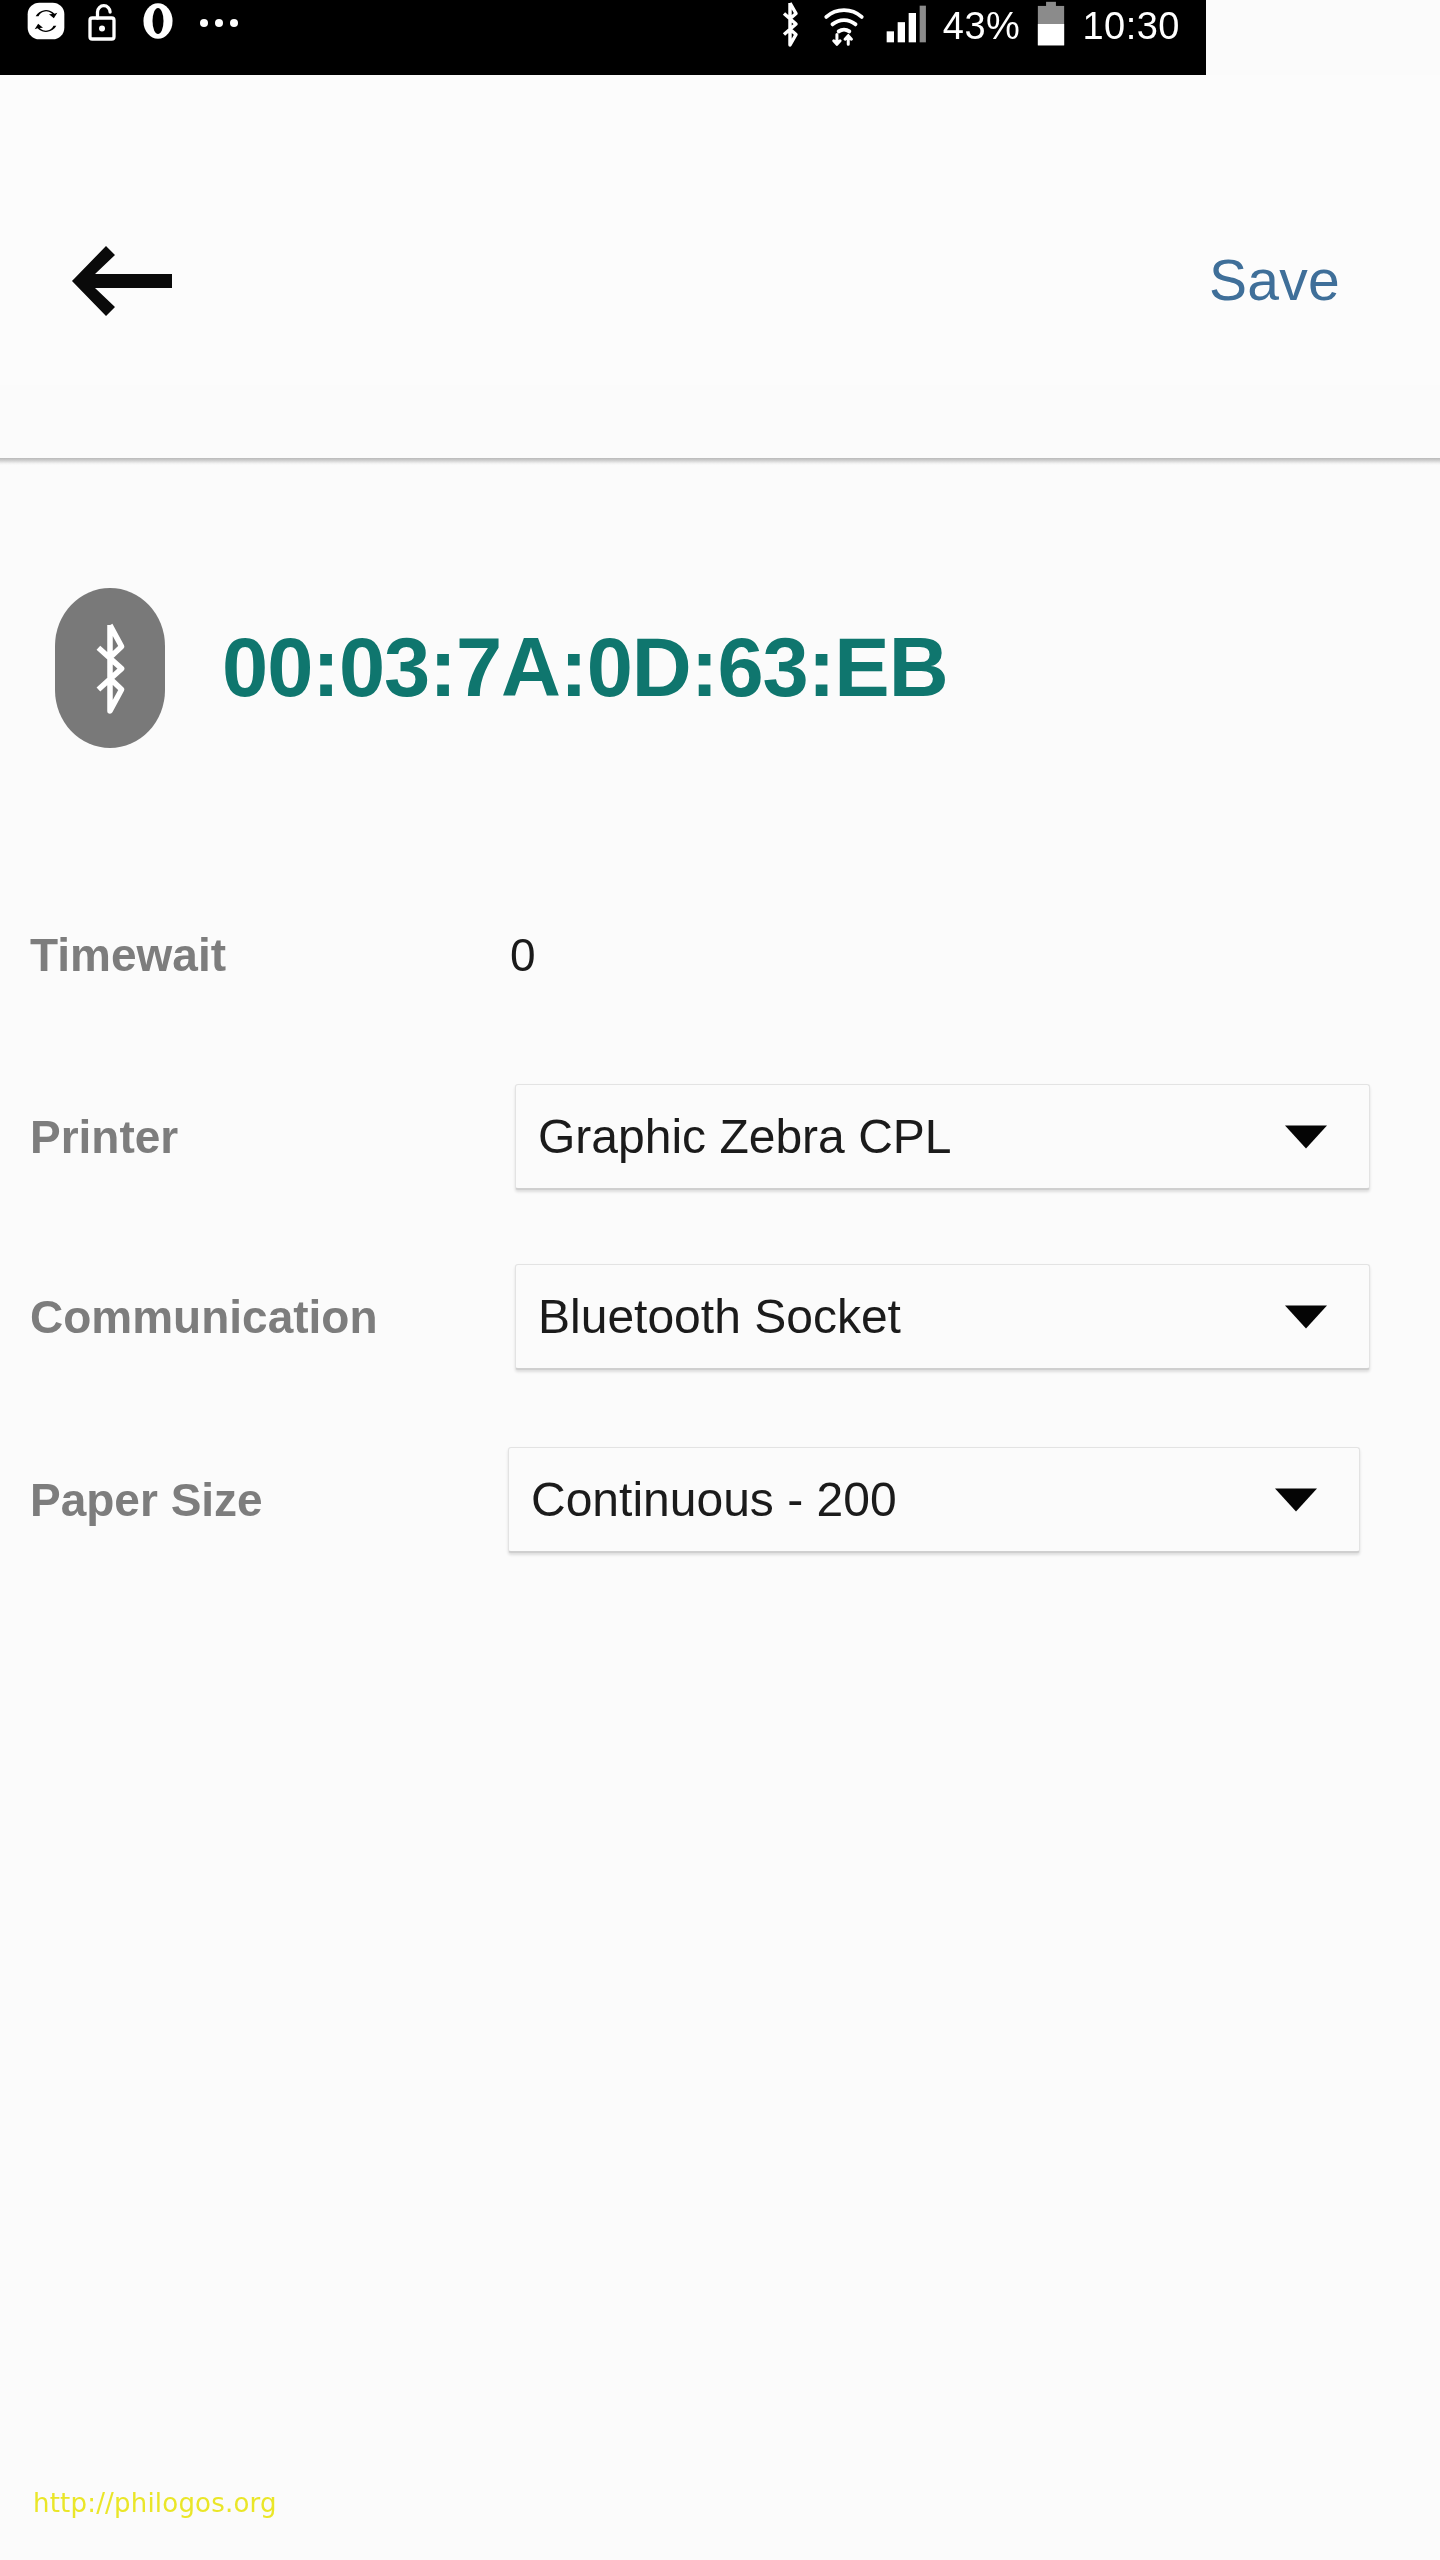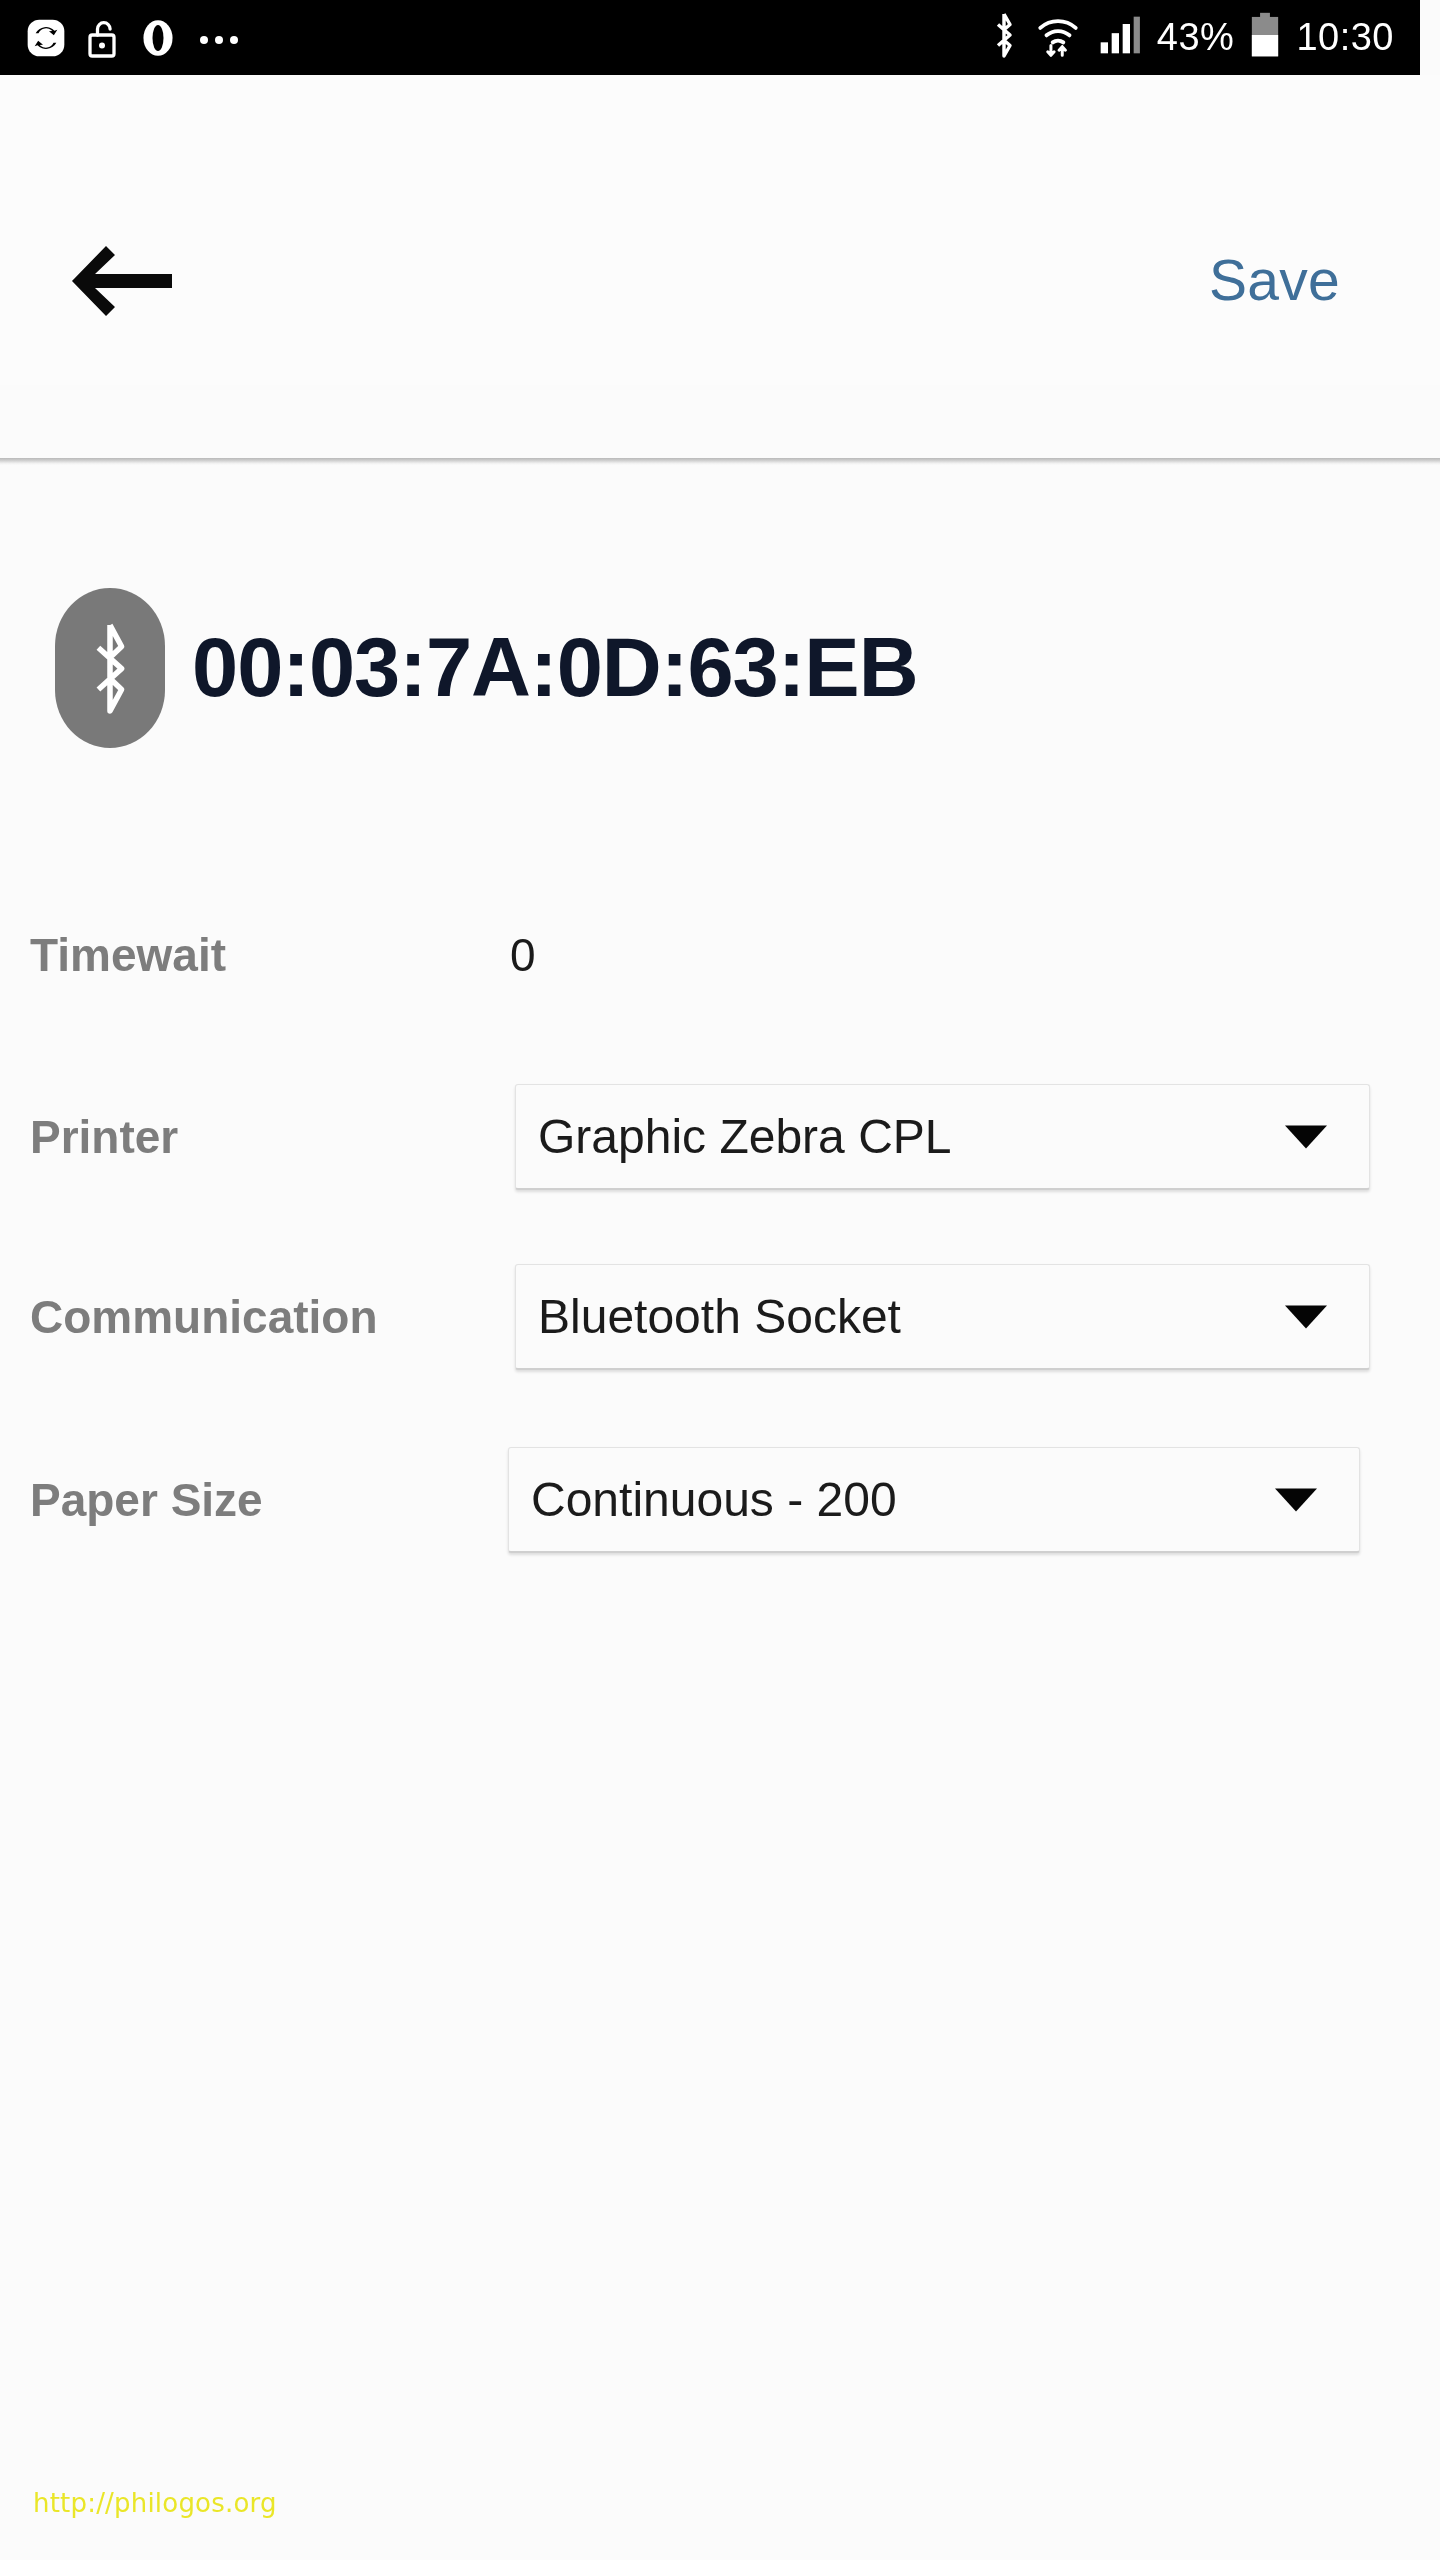--- a/index.html
+++ b/index.html
@@ -6,24 +6,24 @@
   html, body {
     width:1440px; height:2560px;
     background:#fbfbfb;
     font-family:"Liberation Sans", sans-serif;
     overflow:hidden;
   }
 
   
   .statusbar{
     position:absolute; top:0; left:0;
-    width:1420px; height:75px;
+    width:1206px; height:75px;
     background:#000;
-    display:flex; align-items:flex-end;
-    padding:12px 26px;
+    display:flex; align-items:flex-start;
+    padding:0 26px;
   }
   .sb-left{ display:flex; align-items:center; gap:18px; }
   .sb-right{ margin-left:auto; display:flex; align-items:center; gap:16px; }
   .sb-ico{ display:block; }
   .sb-text{
     color:#fff; font-size:38px; font-weight:400;
     letter-spacing:0.5px; line-height:1;
   }
   .dots{ display:flex; gap:7px; align-items:center; padding-left:4px;}
   .dots i{ width:8px;height:8px;background:#fff;border-radius:50%;display:block;}
@@ -62,22 +62,22 @@
     display:flex; align-items:center;
   }
   .bt-badge{
     width:110px; height:160px;
     background:#797979;
     border-radius:55px/58px;
     display:flex; align-items:center; justify-content:center;
     flex:0 0 auto;
   }
   .device-mac{
-    margin-left:27px;
-    font-size:83px; font-weight:bold; color:#0f172a;
+    margin-left:57px;
+    font-size:83px; font-weight:bold; color:#0f766e;
     letter-spacing:-1px; white-space:nowrap;
   }
 
   
   .form{ position:absolute; top:900px; left:0; width:1440px; }
   .row{ position:relative; height:auto; display:flex; align-items:center; }
   .row-timewait{ position:absolute; top:0; left:0; width:1288px; height:110px; }
   .row-printer{ position:absolute; top:182px; left:0; width:1440px; height:110px; }
   .row-comm{ position:absolute; top:362px; left:0; width:1152px; height:110px; }
   .row-paper{ position:absolute; top:545px; left:0; width:1440px; height:110px; }

